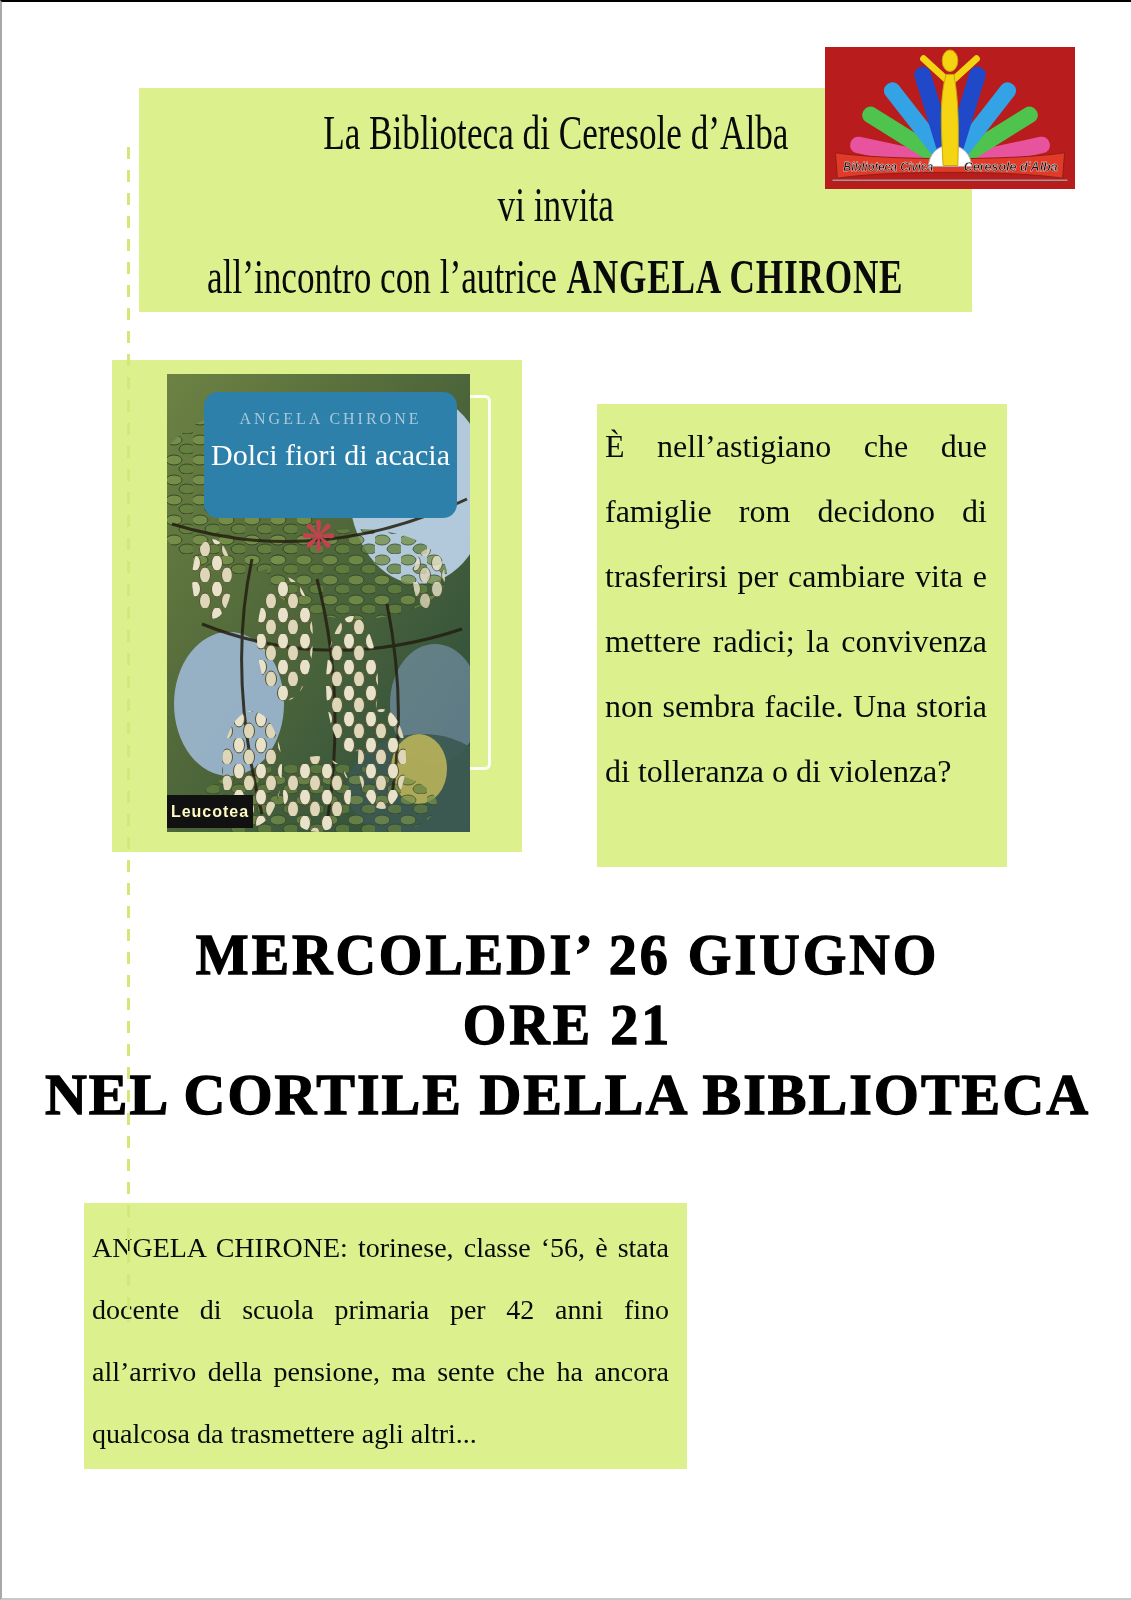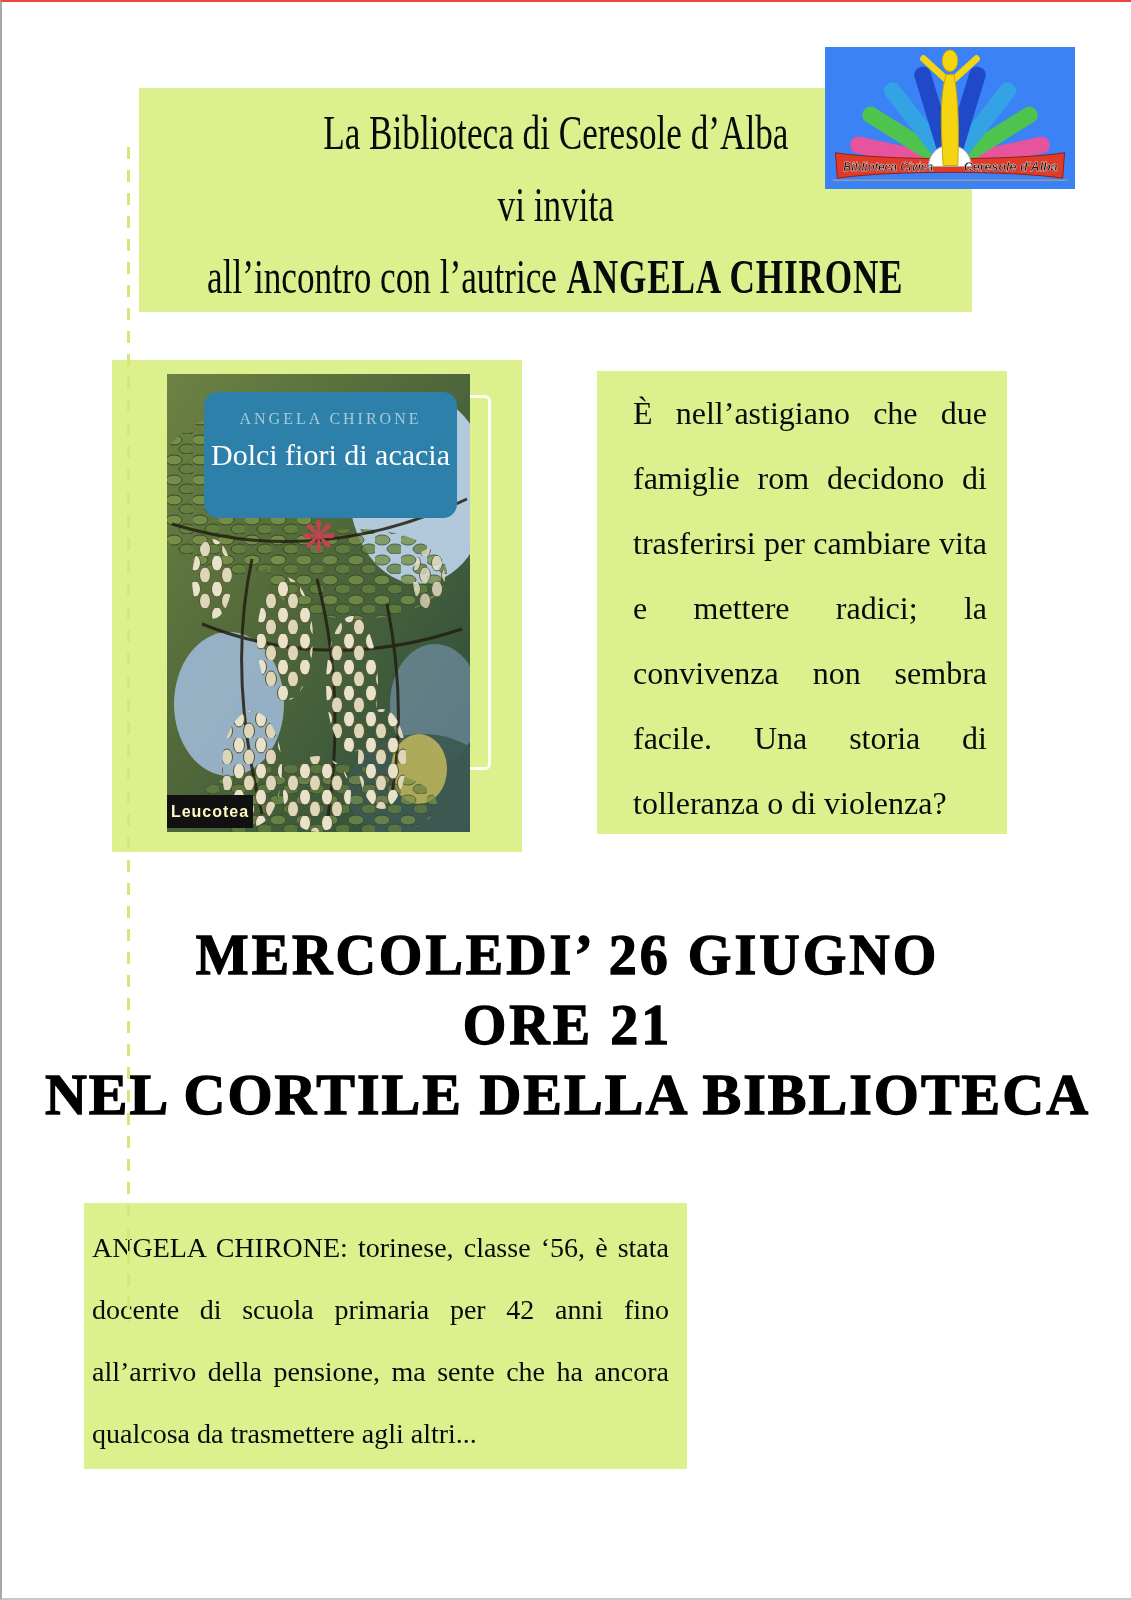--- a/index.html
+++ b/index.html
@@ -2,63 +2,63 @@
 <html><head>
 <meta charset="utf-8">
 <style>
   html,body{margin:0;padding:0;background:#ffffff;}
   .page{
     position:relative;
     width:1131px;height:1600px;
     background:#ffffff;
     overflow:hidden;
     border-left:2px solid #a8a8a8;
-    border-top:2px solid #ef4444;
+    border-top:2px solid #000000;
     border-bottom:2px solid #c8c8c8;
     box-sizing:border-box;
     font-family:"Liberation Serif","DejaVu Serif",serif;
     color:#0a0a0a;
   }
   .greenbox{position:absolute;background:#dcf18e;}
   
   .dash-line{
     position:absolute;left:125px;top:145px;width:3px;height:1175px;z-index:6;
     background:repeating-linear-gradient(to bottom,#d6e77a 0 12px,rgba(0,0,0,0) 12px 23px);
   }
   
   .header-box{left:137px;top:86px;width:833px;height:224px;z-index:2;
     display:flex;flex-direction:column;align-items:center;justify-content:flex-start;
     padding-top:10px;box-sizing:border-box;}
   .header-line{line-height:72px;font-size:44px;white-space:nowrap;
     transform:scale(0.8,1.1);}
   .header-line .author{font-weight:bold;margin-left:12px;letter-spacing:1px;}
   
-  .logo-box{position:absolute;left:823px;top:45px;width:250px;height:142px;background:#3b82f6;z-index:4;}
+  .logo-box{position:absolute;left:823px;top:45px;width:250px;height:142px;background:#b91c1c;z-index:4;}
   .logo-box svg{width:100%;height:100%;display:block;}
   
   .cover-box{left:110px;top:358px;width:410px;height:492px;z-index:2;}
   .cover-frame{position:absolute;left:210px;top:393px;width:273px;height:369px;
     border:3px solid #fdfff4;border-radius:6px;z-index:3;}
   .book-cover{position:absolute;left:165px;top:372px;width:303px;height:458px;z-index:4;overflow:hidden;}
   .book-cover svg.art{position:absolute;inset:0;width:100%;height:100%;}
   .cover-panel{
     position:absolute;left:37px;top:18px;width:253px;height:126px;
     background:#2d80aa;border-radius:14px;z-index:2;
     display:flex;flex-direction:column;align-items:center;justify-content:flex-start;
     padding-top:18px;box-sizing:border-box;}
   .cover-author{font-size:16px;letter-spacing:3px;color:#a9c9d9;}
   .cover-title{font-size:30px;color:#ffffff;margin-top:10px;}
   .cover-ornament{position:absolute;left:0;right:0;top:142px;text-align:center;z-index:2;
     font-size:42px;line-height:42px;color:#c4424f;}
   .leucotea{position:absolute;left:0;top:421px;width:86px;height:33px;background:#111111;z-index:2;
     color:#fef9c3;font-family:"Liberation Sans","DejaVu Sans",sans-serif;font-weight:bold;
     font-size:16px;display:flex;align-items:center;justify-content:center;letter-spacing:1px;}
   
-  .syn-box{left:595px;top:369px;width:410px;height:463px;z-index:2;
-    box-sizing:border-box;padding:10px 20px 0 36px;
+  .syn-box{left:595px;top:402px;width:410px;height:463px;z-index:2;
+    box-sizing:border-box;padding:10px 20px 0 8px;
     font-size:32px;line-height:65px;text-align:justify;}
   
   .event-block{position:absolute;left:0;top:918px;width:1131px;text-align:center;z-index:2;
     font-weight:bold;color:#000;}
   .event-l1{font-size:56px;line-height:70px;letter-spacing:3px;-webkit-text-stroke:1.3px #000;}
   .event-l2{font-size:56px;line-height:70px;letter-spacing:3px;-webkit-text-stroke:1.3px #000;}
   .event-l3{font-size:58px;line-height:70px;letter-spacing:2px;-webkit-text-stroke:1.3px #000;}
   
   .bio-box{left:82px;top:1201px;width:603px;height:266px;z-index:2;
     box-sizing:border-box;padding:14px 18px 0 8px;

